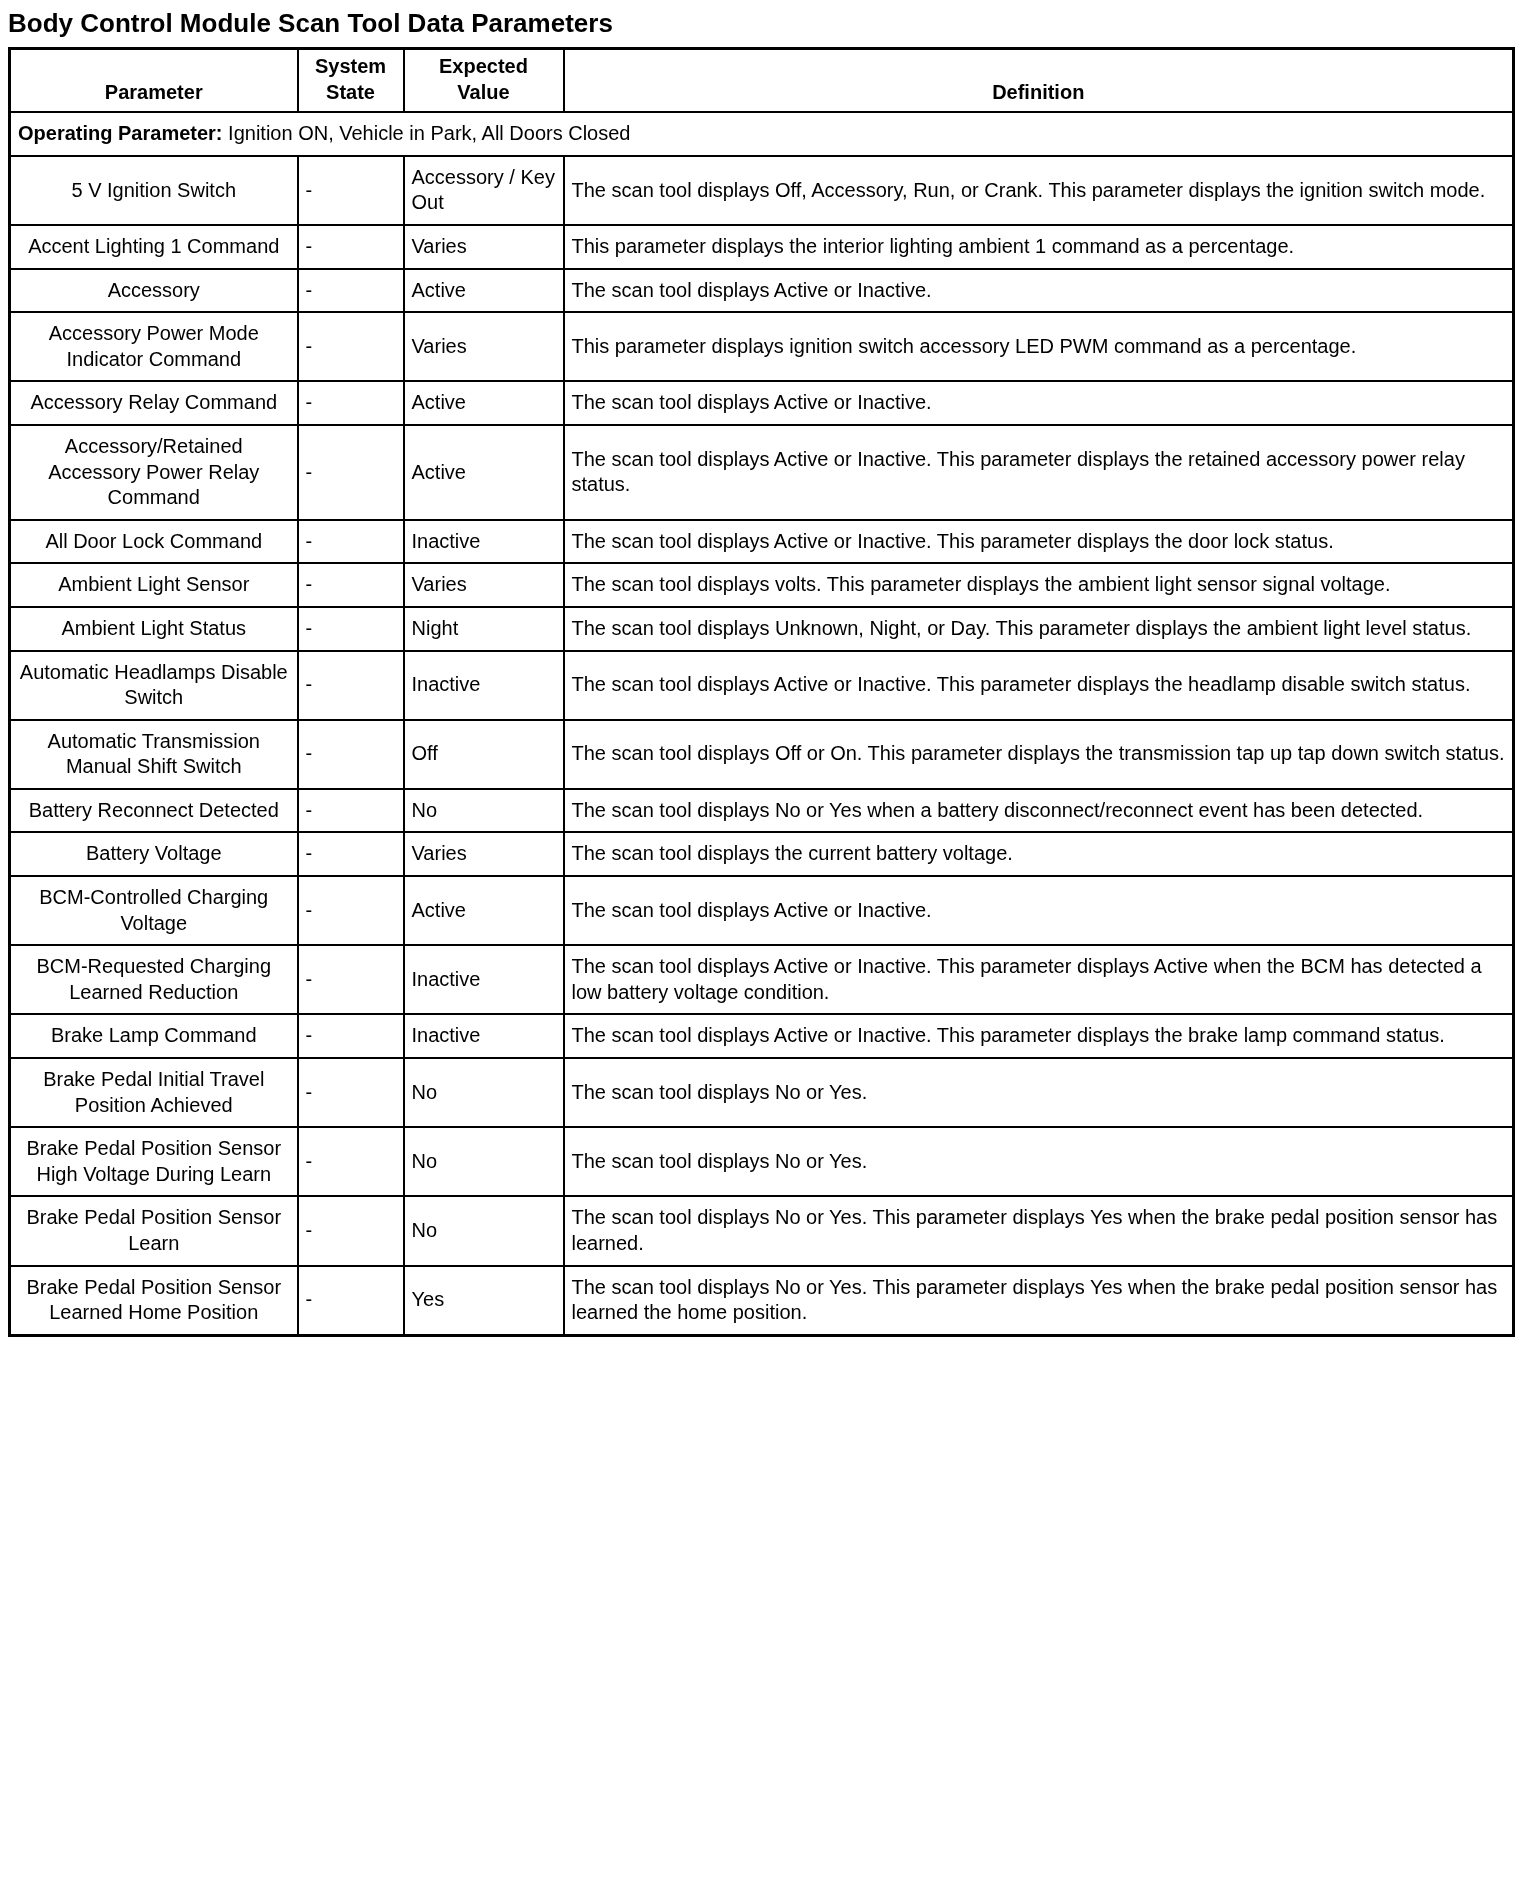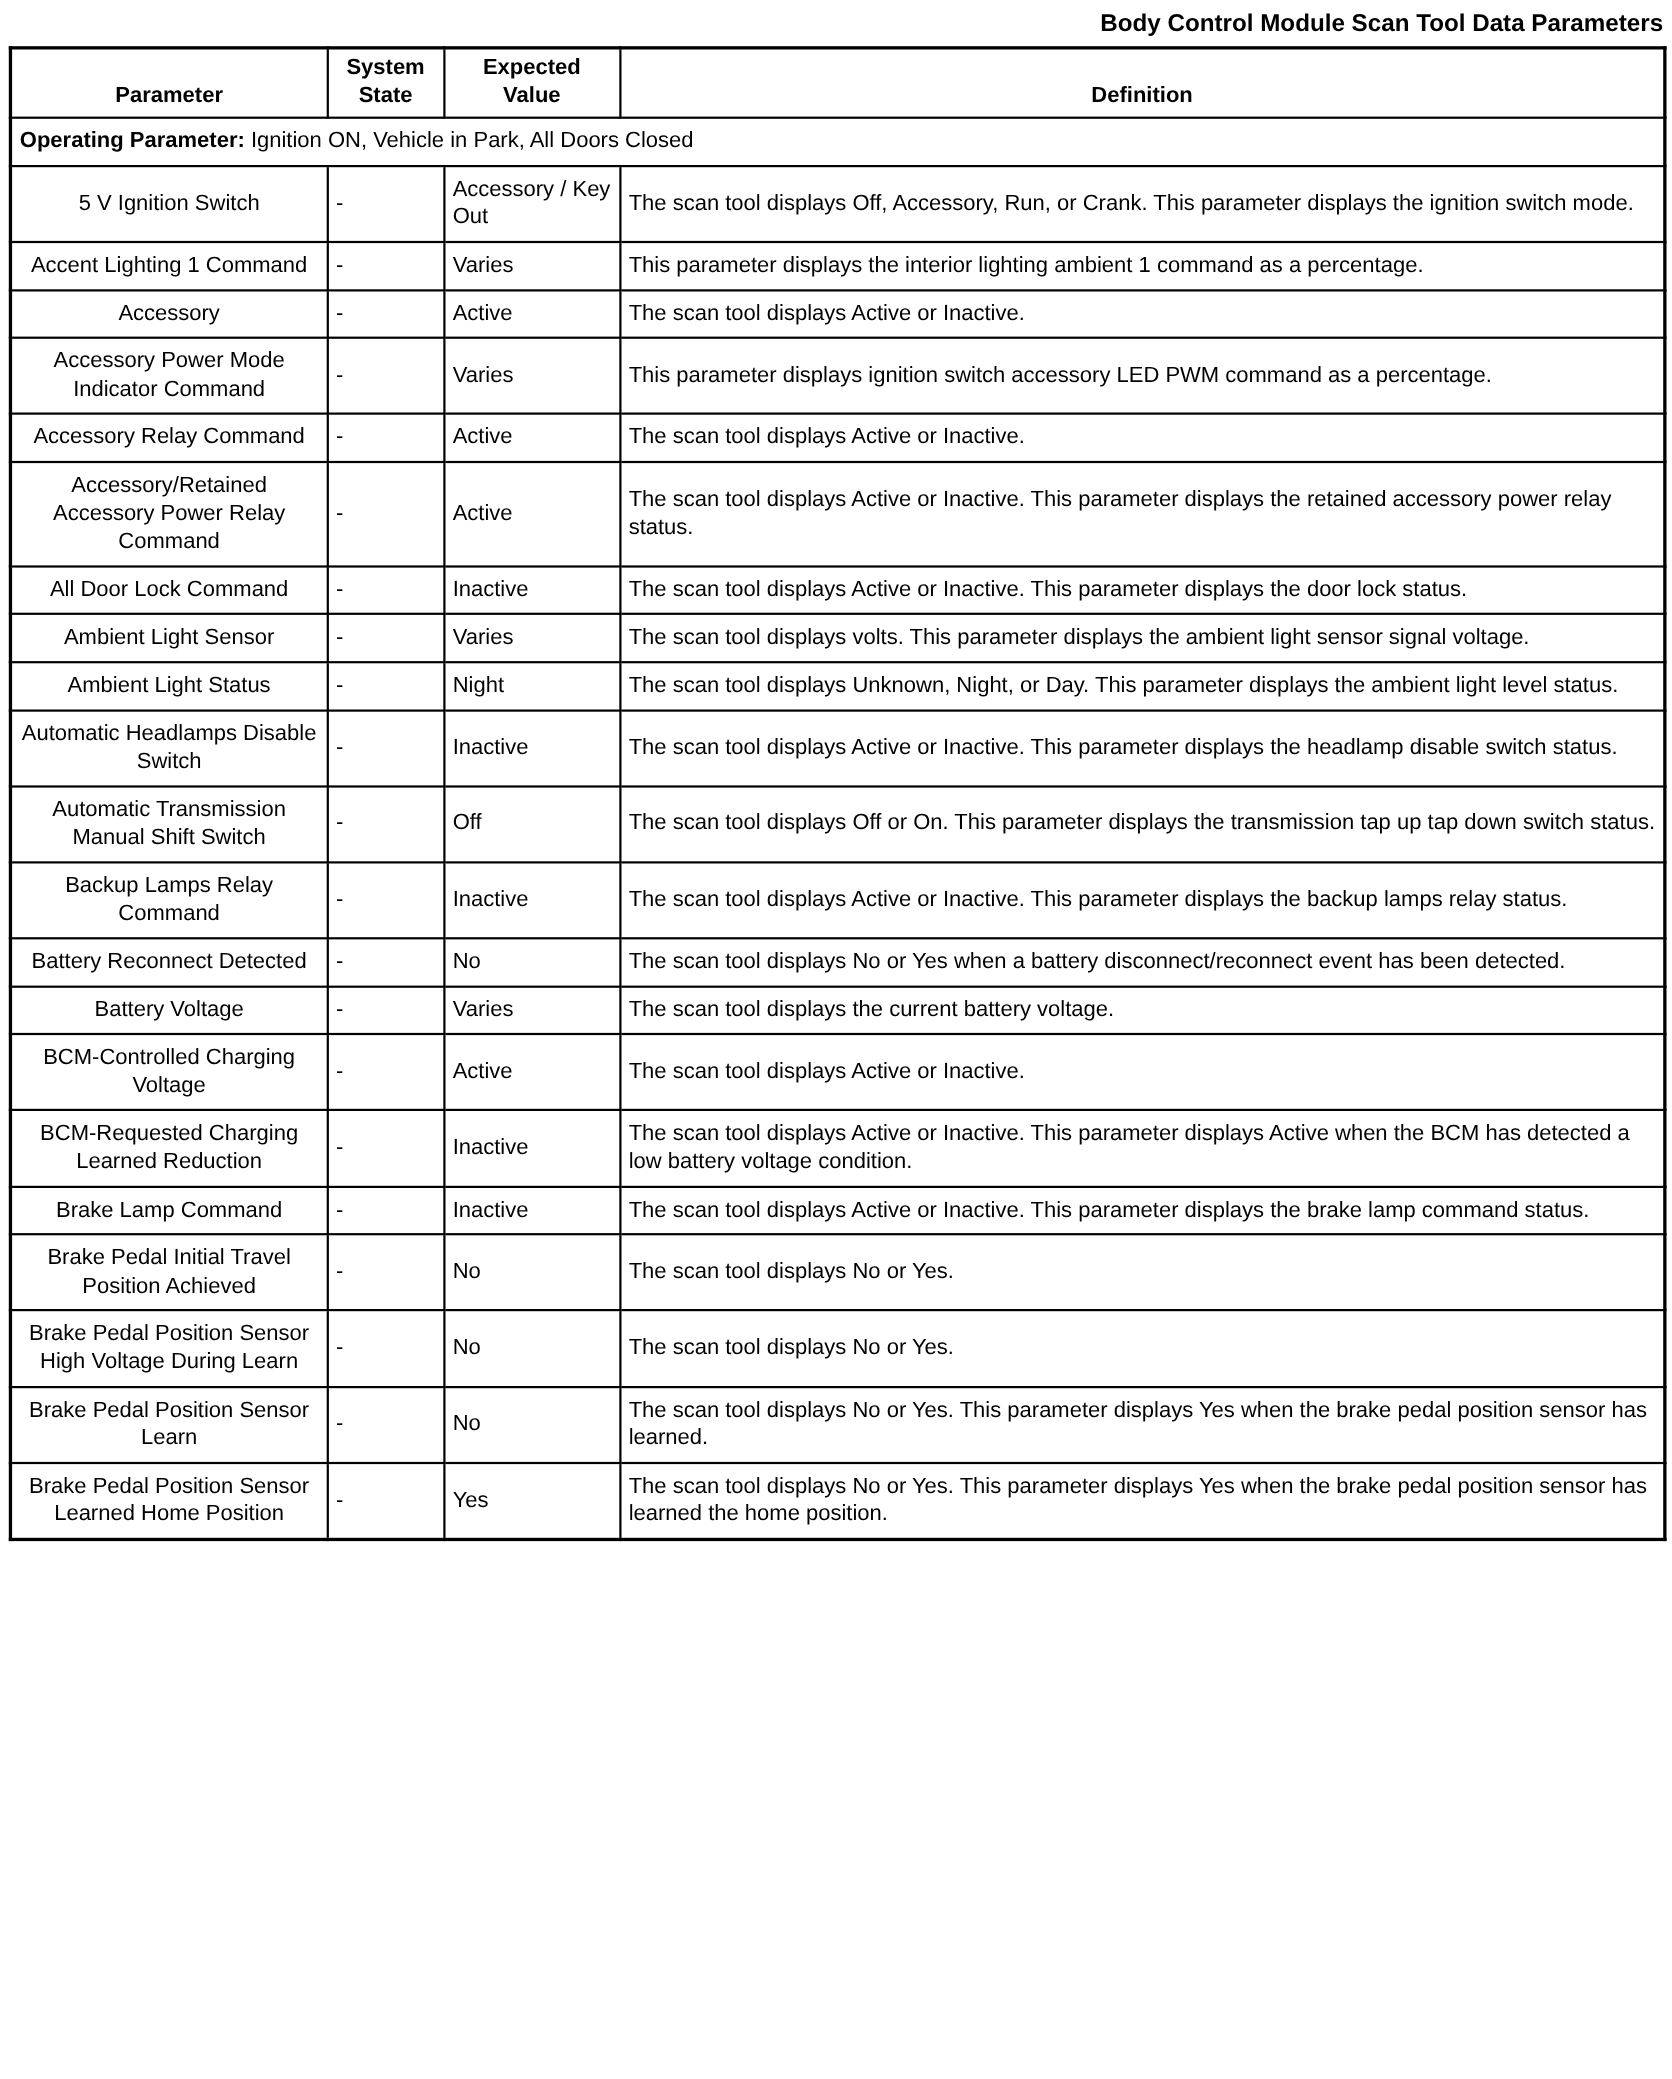--- a/index.html
+++ b/index.html
@@ -10,23 +10,23 @@
     font-family: "Liberation Sans", sans-serif;
   }
   .page {
     width: 1520px;
     min-height: 1890px;
     box-sizing: border-box;
     padding: 6px 8px 10px 8px;
     background: #ffffff;
   }
   .doc-title {
-    text-align: right;
+    text-align: left;
     font-weight: bold;
-    font-size: 22px;
+    font-size: 26px;
     margin: 2px 0 8px 0;
   }
   table.params {
     width: 1504px;
     border-collapse: collapse;
     table-layout: fixed;
     border: 3px solid #000;
   }
   table.params th,
   table.params td {
@@ -144,26 +144,20 @@
           <td class="expected-value-cell">Inactive</td>
           <td class="definition-cell">The scan tool displays Active or Inactive. This parameter displays the headlamp disable switch status.</td>
         </tr>
         <tr>
           <td class="param-cell">Automatic Transmission Manual Shift Switch</td>
           <td class="system-state-cell">-</td>
           <td class="expected-value-cell">Off</td>
           <td class="definition-cell">The scan tool displays Off or On. This parameter displays the transmission tap up tap down switch status.</td>
         </tr>
         <tr>
-          <td class="param-cell">Backup Lamps Relay Command</td>
-          <td class="system-state-cell">-</td>
-          <td class="expected-value-cell">Inactive</td>
-          <td class="definition-cell">The scan tool displays Active or Inactive. This parameter displays the backup lamps relay status.</td>
-        </tr>
-        <tr>
           <td class="param-cell">Battery Reconnect Detected</td>
           <td class="system-state-cell">-</td>
           <td class="expected-value-cell">No</td>
           <td class="definition-cell">The scan tool displays No or Yes when a battery disconnect/reconnect event has been detected.</td>
         </tr>
         <tr>
           <td class="param-cell">Battery Voltage</td>
           <td class="system-state-cell">-</td>
           <td class="expected-value-cell">Varies</td>
           <td class="definition-cell">The scan tool displays the current battery voltage.</td>

